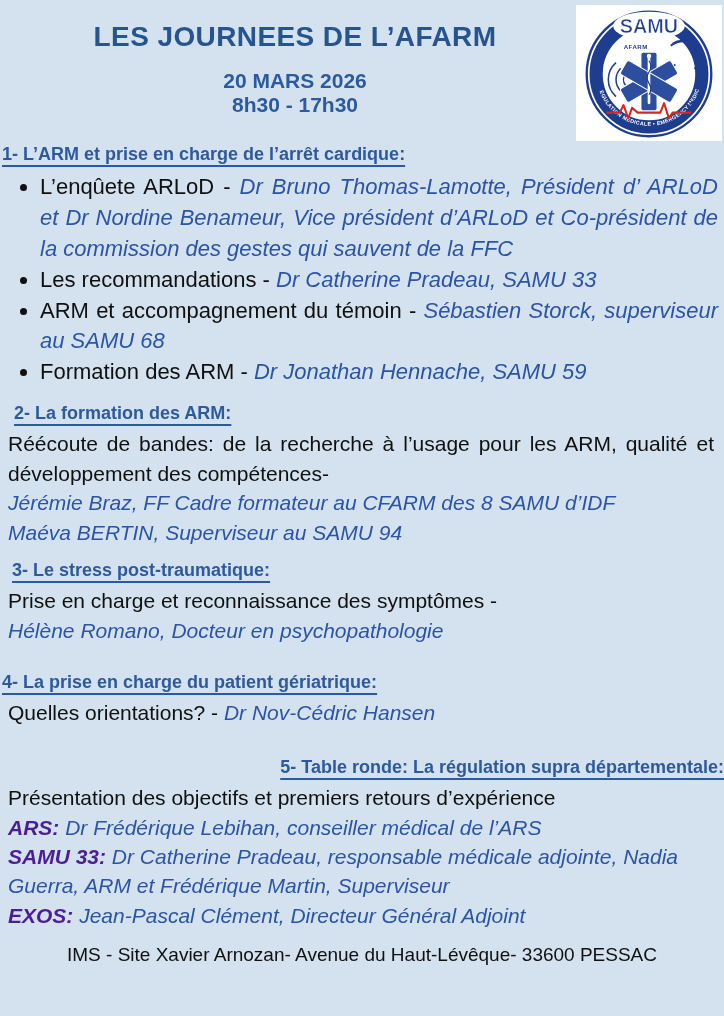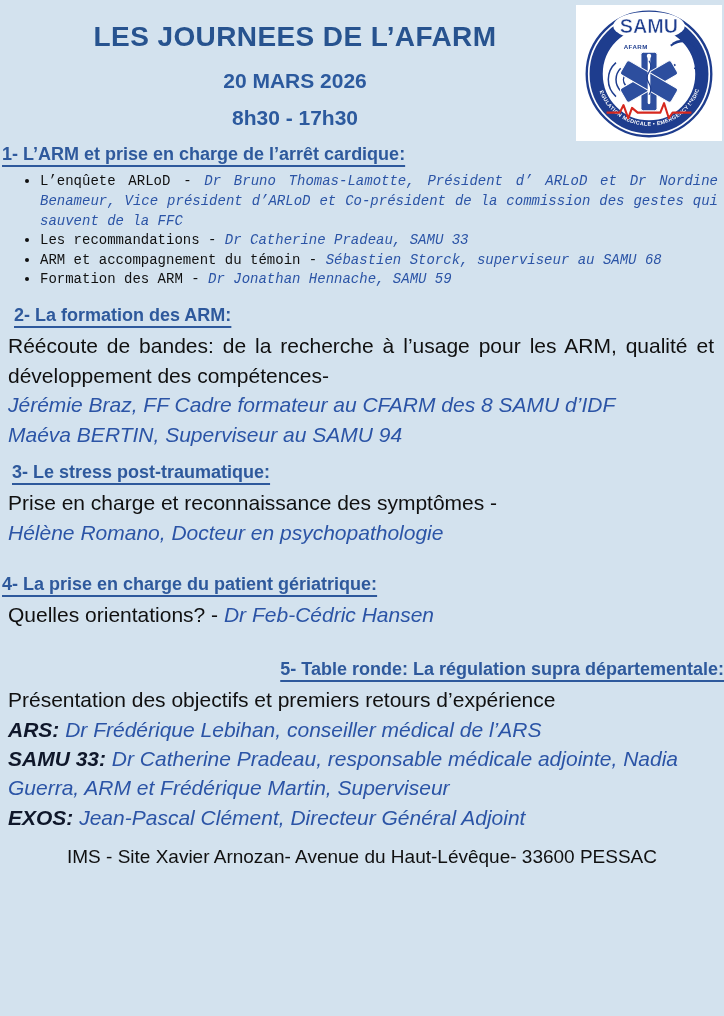--- a/index.html
+++ b/index.html
@@ -6,41 +6,41 @@
   .page {
     width:724px; height:1016px; background:#d3e2ee;
     font-family:"Liberation Sans", sans-serif;
     overflow:hidden; position:relative; color:#101010;
   }
   
   .header { display:flex; align-items:flex-start; padding:5px 2px 0 14px; }
   .header-text { flex:1; text-align:center; padding-top:16px; }
   .title { font-size:28px; font-weight:bold; color:#27538f; letter-spacing:.4px; }
   .date  { font-size:21px; font-weight:bold; color:#2c5a9e; margin-top:16px;text-align:center; }
-  .time  { font-size:21px; font-weight:bold; color:#2c5a9e; margin-top:13px; }
+  .time  { font-size:21px; font-weight:bold; color:#2c5a9e; }
   .logo-box { width:146px; height:136px; background:#ffffff; flex:none;
               display:flex; align-items:center; justify-content:center; }
   
   .sec-h {
     font-size:18px; font-weight:bold; color:#2e599c; white-space:nowrap;
     text-decoration:underline; text-decoration-thickness:2px; text-underline-offset:5px;
     line-height:1.3;
   }
   .mt-s1 { margin:2px 0 0 2px; }
   .mt-s2 { margin:14px 0 0 14px; }
   .mt-s3 { margin:12px 0 0 12px; }
   .mt-s4 { margin:26px 0 0 2px; }
   .mt-s5 { margin:28px 0 0 6px;text-align:right; }
   ul.bullets { margin:6px 0 0 0; padding:0 6px 0 40px; }
-  ul.bullets li { font-size:14px; line-height:1.4; text-align:justify;font-family:Liberation Mono, monospace; }
+  ul.bullets li { font-size:22px; line-height:1.4; text-align:justify; }
   .body-text { font-size:21px; line-height:1.4; margin:4px 10px 0 8px; }
   .who, .speaker-line { color:#2b54a6; font-style:italic; }
   .speaker-line { font-size:21px; line-height:1.4; margin:0 10px 0 8px; }
   .entry { font-size:21px; line-height:1.4; margin:0 10px 0 8px; font-style:italic; }
-  .org { color:#0f172a; font-weight:bold; font-style:italic; }
+  .org { color:#4c1d95; font-weight:bold; font-style:italic; }
   
   .footer { text-align:center; font-size:19px; margin-top:14px; color:#101010; }
 </style>
 </head>
 <body>
 
 <div class="page">
 
   <div class="header">
     <div class="header-text">
@@ -111,21 +111,21 @@
 
   <section>
     <div class="sec-h mt-s3">3- Le stress post-traumatique:</div>
     <p class="body-text">Prise en charge et reconnaissance des symptômes -</p>
     <p class="speaker-line">Hélène Romano, Docteur en psychopathologie</p>
   </section>
 
   <section>
     <div class="sec-h mt-s4">4- La prise en charge du patient gériatrique:</div>
     <p class="body-text">
-      <span>Quelles orientations? - </span><span class="who">Dr Feb-Cédric Hansen</span>
+      <span>Quelles orientations? - </span><span class="who">Dr Nov-Cédric Hansen</span>
     </p>
   </section>
 
   <section>
     <div class="sec-h mt-s5">5- Table ronde: La régulation supra départementale:</div>
     <p class="body-text">Présentation des objectifs et premiers  retours d’expérience</p>
     <p class="entry">
       <span class="org">ARS:</span><span class="who"> Dr Frédérique Lebihan, conseiller médical de l’ARS</span>
     </p>
     <p class="entry">

